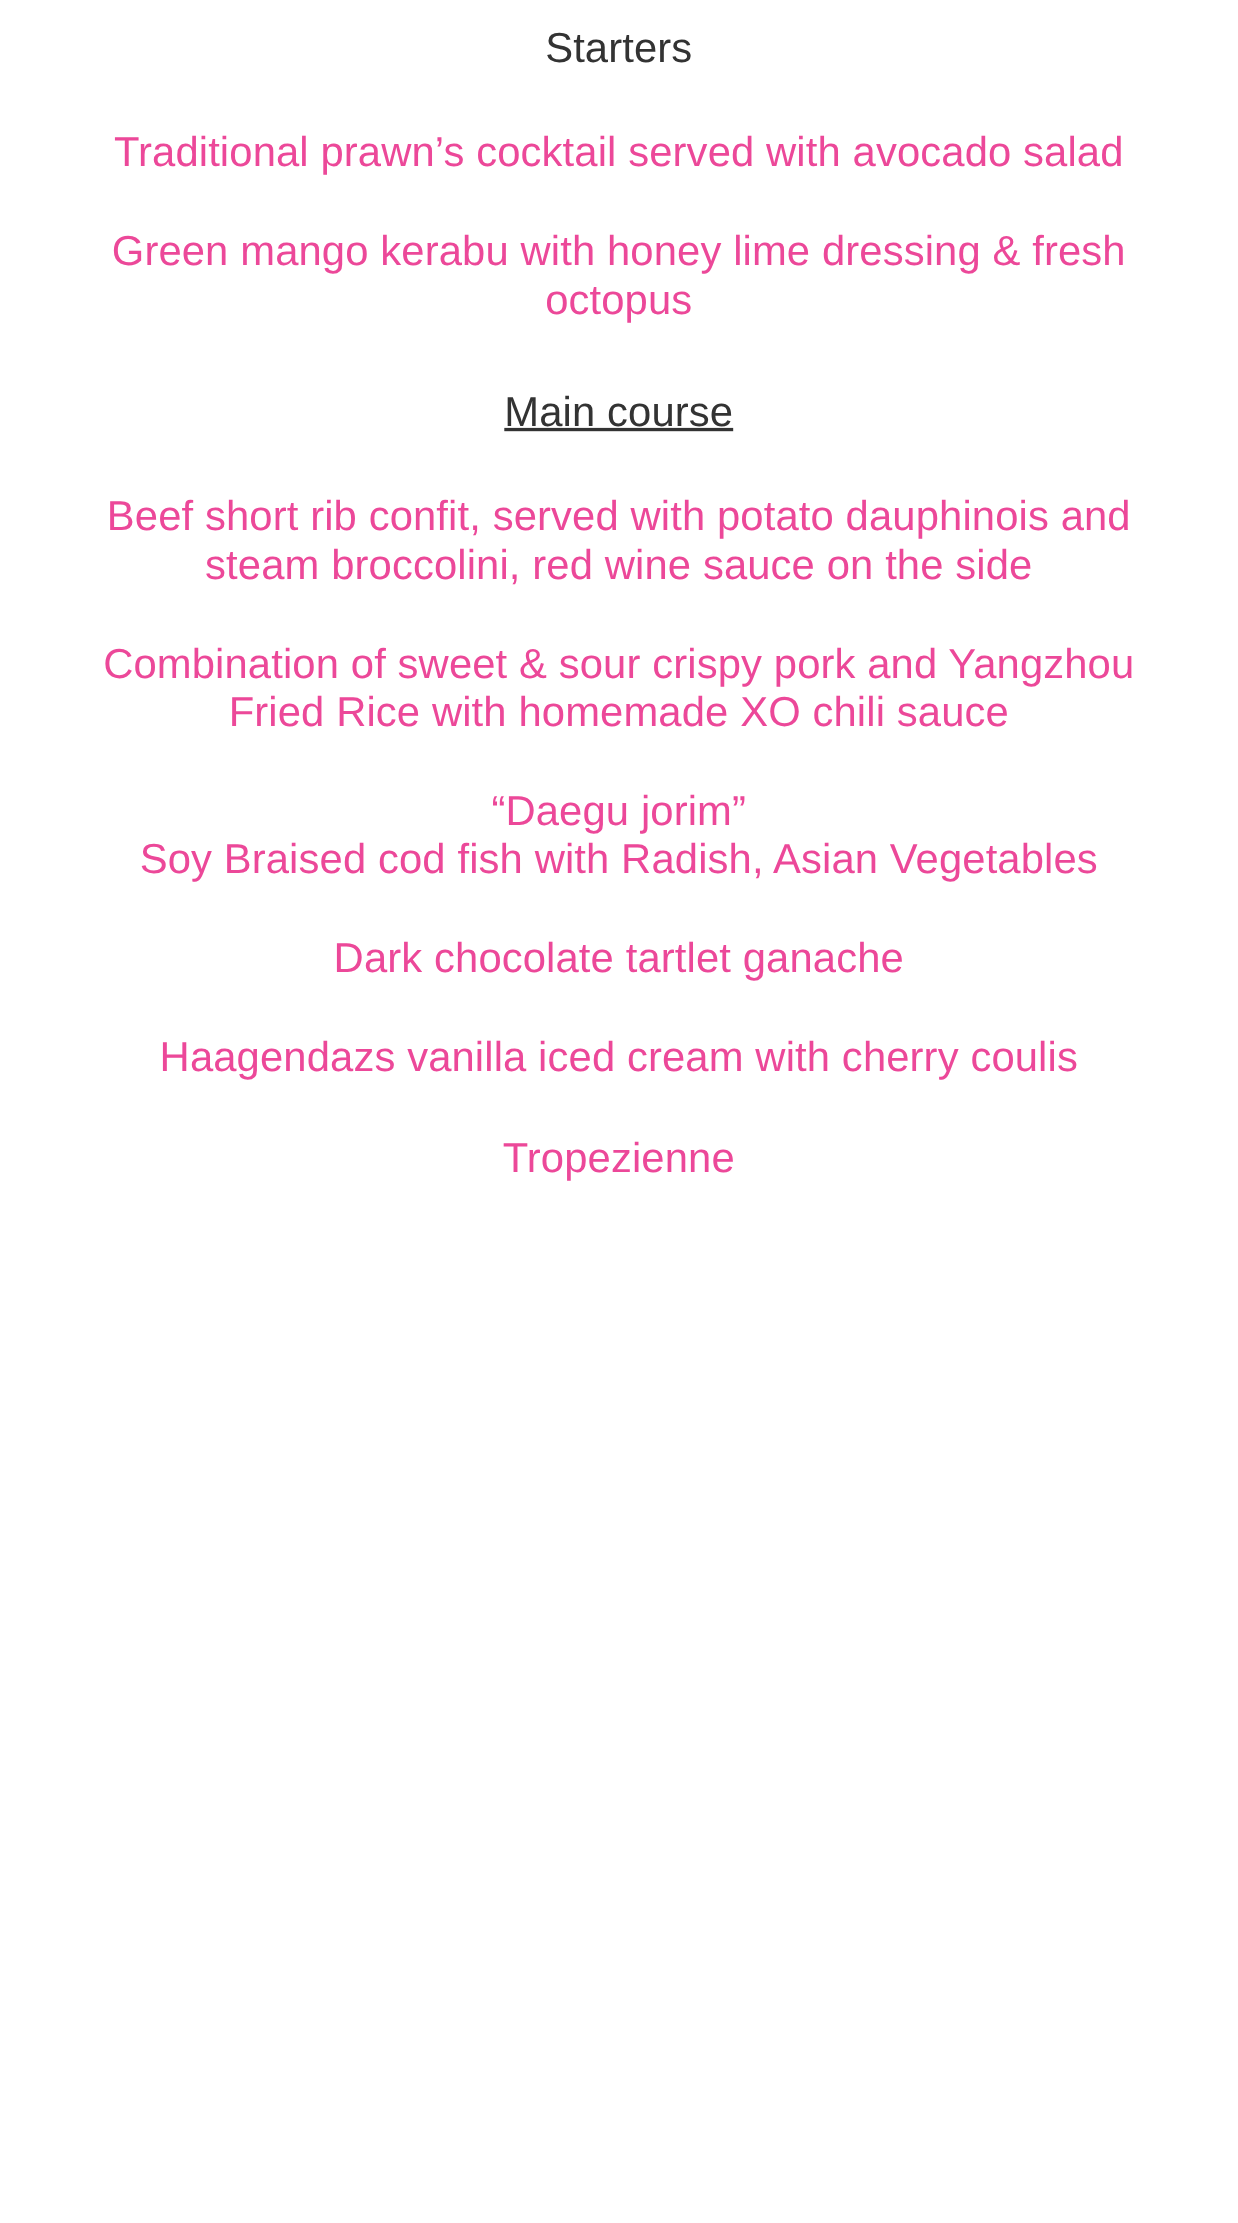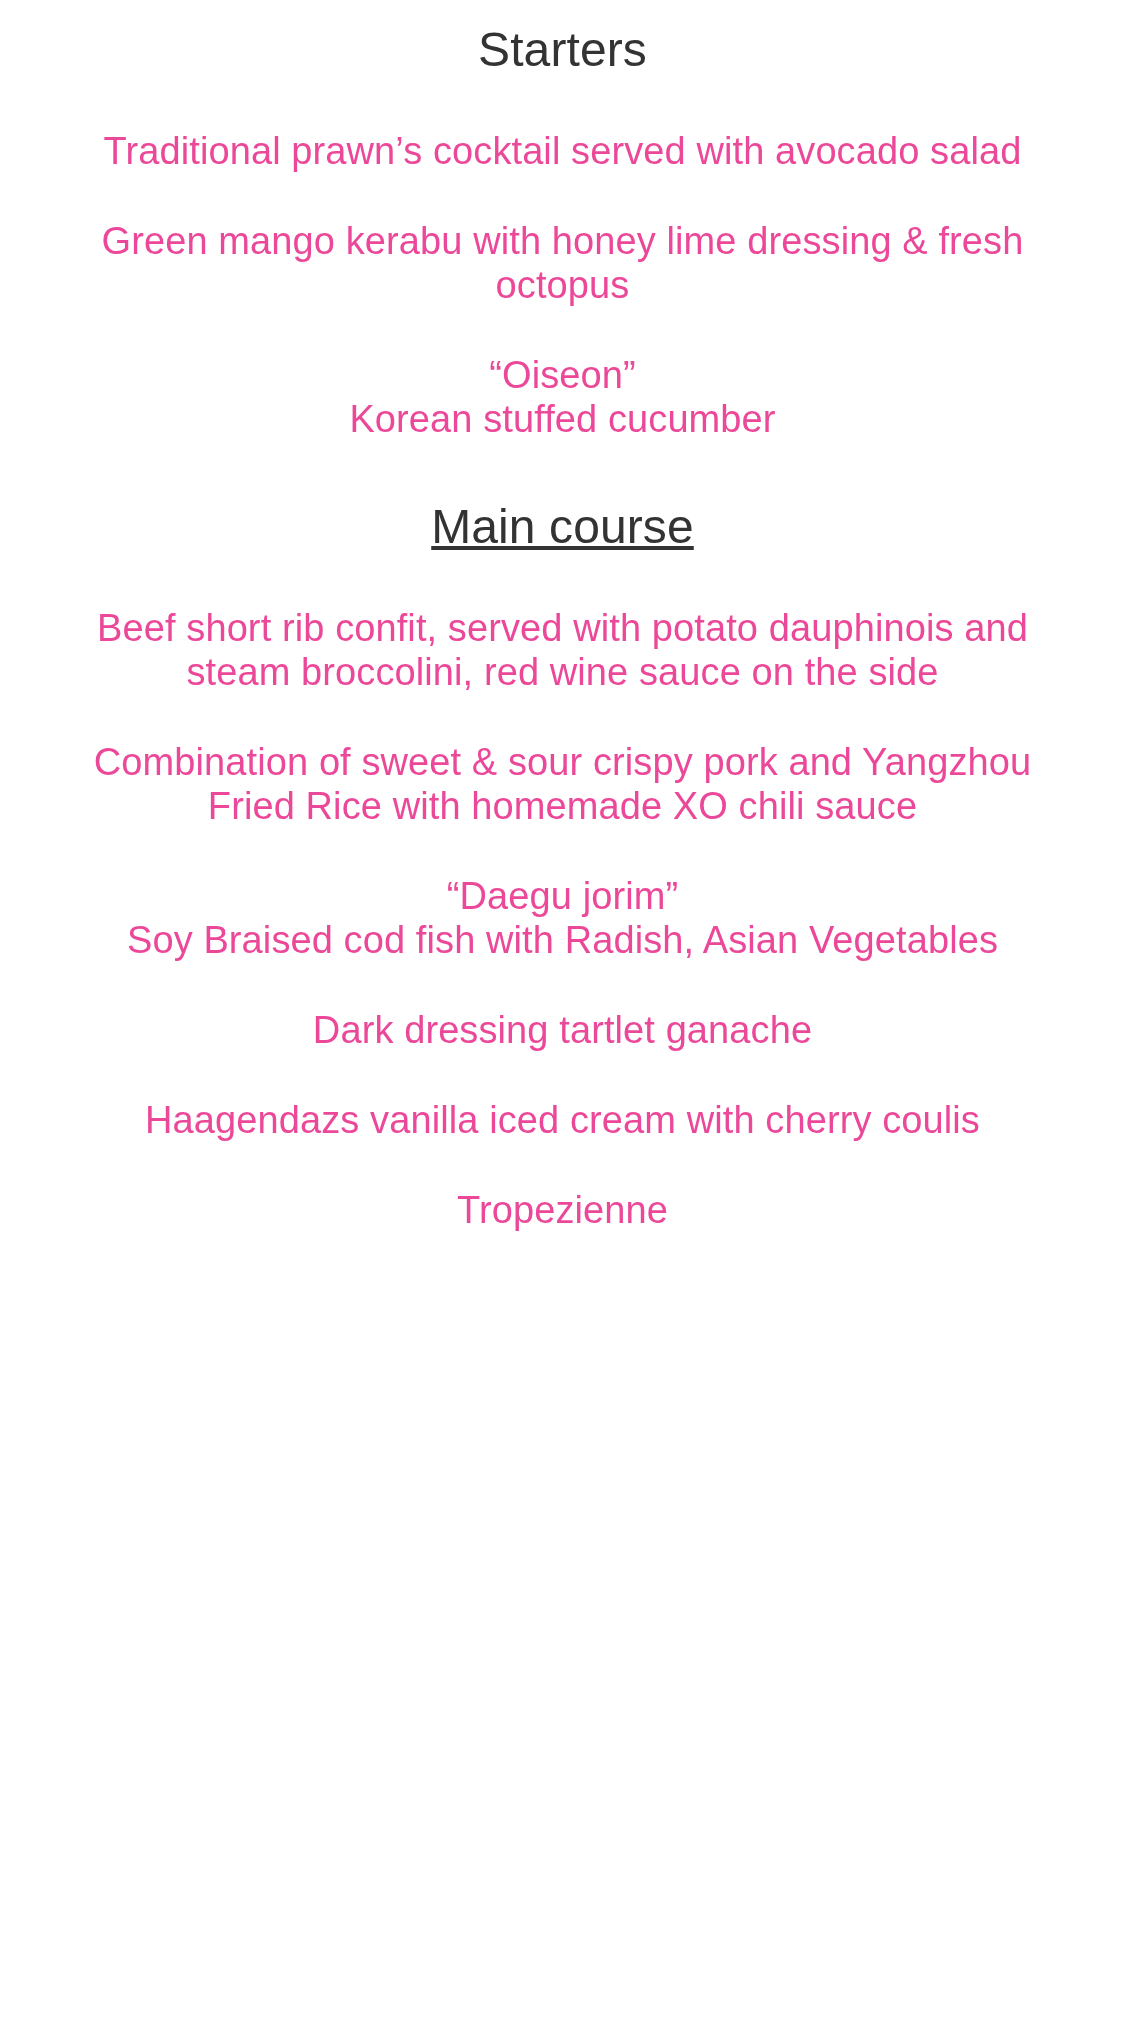--- a/index.html
+++ b/index.html
@@ -14,21 +14,21 @@
     color: #333333;
     -webkit-font-smoothing: antialiased;
   }
   .menu {
     width: 1125px;
     box-sizing: border-box;
     padding: 0 60px;
     text-align: center;
   }
   .section-heading {
-    font-size: 48px;
+    font-size: 38px;
     font-weight: 400;
     line-height: 1.18;
     color: #333333;
     margin: 0;
     padding-top: 14px;
     padding-bottom: 6px;
     letter-spacing: 0.1px;
   }
   .item {
     font-size: 38px;
@@ -50,23 +50,22 @@
 </style>
 </head>
 <body>
 
 <div class="menu">
   <div class="spacer-top"></div>
 
   <h2 class="section-heading">Starters</h2>
   <p class="item">Traditional prawn’s cocktail served with avocado salad</p>
   <p class="item">Green mango kerabu with honey lime dressing &amp; fresh octopus</p>
-  <p class="item">“Oiseon”<br>Korean stuffed cucumber</p>
 
   <h2 class="section-heading subsequent">Main course</h2>
   <p class="item">Beef short rib confit, served with potato dauphinois and steam broccolini, red wine sauce on the side</p>
   <p class="item">Combination of sweet &amp; sour crispy pork and Yangzhou Fried Rice with homemade XO chili sauce</p>
   <p class="item">“Daegu jorim”<br>Soy Braised cod fish with Radish, Asian Vegetables</p>
 
-  <p class="item">Dark dressing tartlet ganache</p>
+  <p class="item">Dark chocolate tartlet ganache</p>
   <p class="item">Haagendazs vanilla iced cream with cherry coulis</p>
   <p class="item">Tropezienne</p>
 </div>
 
 </body></html>

